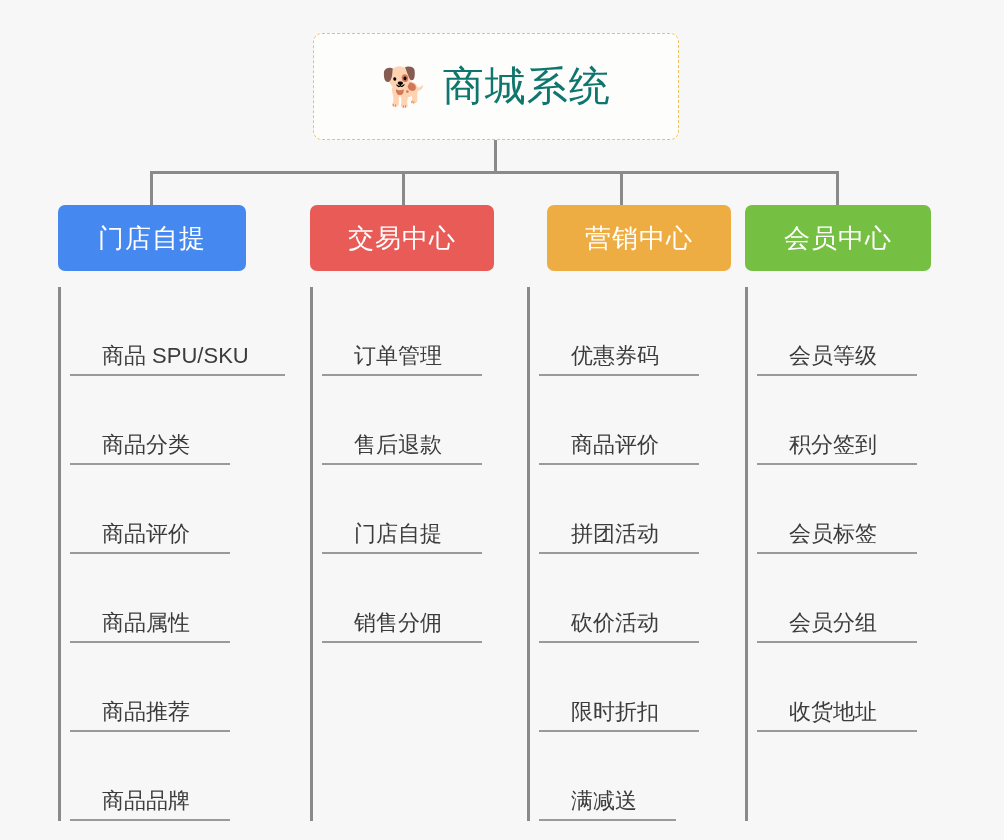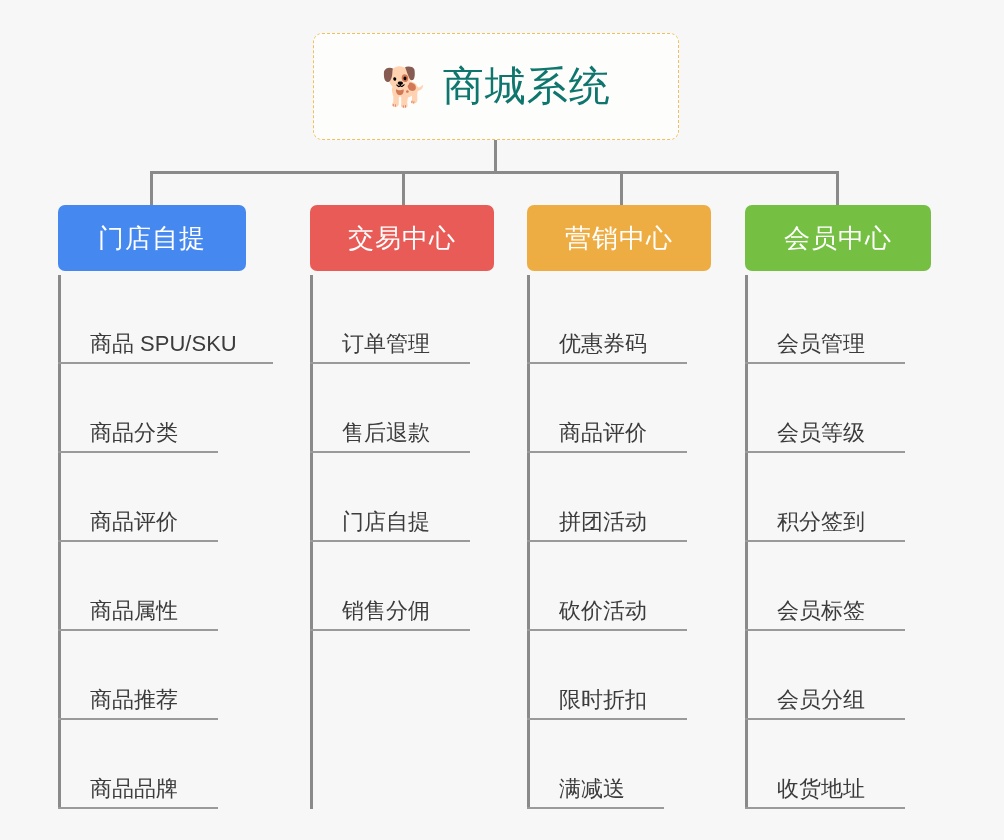--- a/index.html
+++ b/index.html
@@ -68,21 +68,22 @@
     justify-content: center;
     color: #ffffff;
     font-size: 26px;
     letter-spacing: 1px;
     white-space: nowrap;
   }
 
   
   .leaves {
     position: relative;
-    margin-top: 4px;
+    margin-top: 16px;
+    padding-left: 12px;
   }
   .leaf {
     position: relative;
     height: 89px;
     display: flex;
     align-items: flex-end;
     padding-left: 32px;
     padding-bottom: 6px;
   }
   .leaf-label {
@@ -176,21 +177,21 @@
         <span class="leaf-underline" style="width:160px;"></span>
       </div>
       <div class="leaf">
         <span class="leaf-label">销售分佣</span>
         <span class="leaf-underline" style="width:160px;"></span>
       </div>
     </div>
   </div>
 
   <div class="column" style="left:527px; width:184px;">
-    <div class="cat-header" style="width: 184px; background: rgb(238, 173, 67);">
+    <div class="cat-header" style="width: 184px; background: rgb(238, 173, 67); margin-left: 20px;">
       <span>营销中心</span>
     </div>
     <div class="leaves">
       <div class="stem" style="height: 534px; background: rgb(138, 138, 138);"></div>
       <div class="leaf">
         <span class="leaf-label">优惠券码</span>
         <span class="leaf-underline" style="width:160px;"></span>
       </div>
       <div class="leaf">
         <span class="leaf-label">商品评价</span>
@@ -215,24 +216,20 @@
     </div>
   </div>
 
   <div class="column" style="left:745px; width:186px;">
     <div class="cat-header" style="width: 186px; background: rgb(117, 191, 66);">
       <span>会员中心</span>
     </div>
     <div class="leaves">
       <div class="stem" style="height: 534px; background: rgb(138, 138, 138);"></div>
       <div class="leaf">
-        <span class="leaf-label">会员管理</span>
-        <span class="leaf-underline" style="width:160px;"></span>
-      </div>
-      <div class="leaf">
         <span class="leaf-label">会员等级</span>
         <span class="leaf-underline" style="width:160px;"></span>
       </div>
       <div class="leaf">
         <span class="leaf-label">积分签到</span>
         <span class="leaf-underline" style="width:160px;"></span>
       </div>
       <div class="leaf">
         <span class="leaf-label">会员标签</span>
         <span class="leaf-underline" style="width:160px;"></span>

